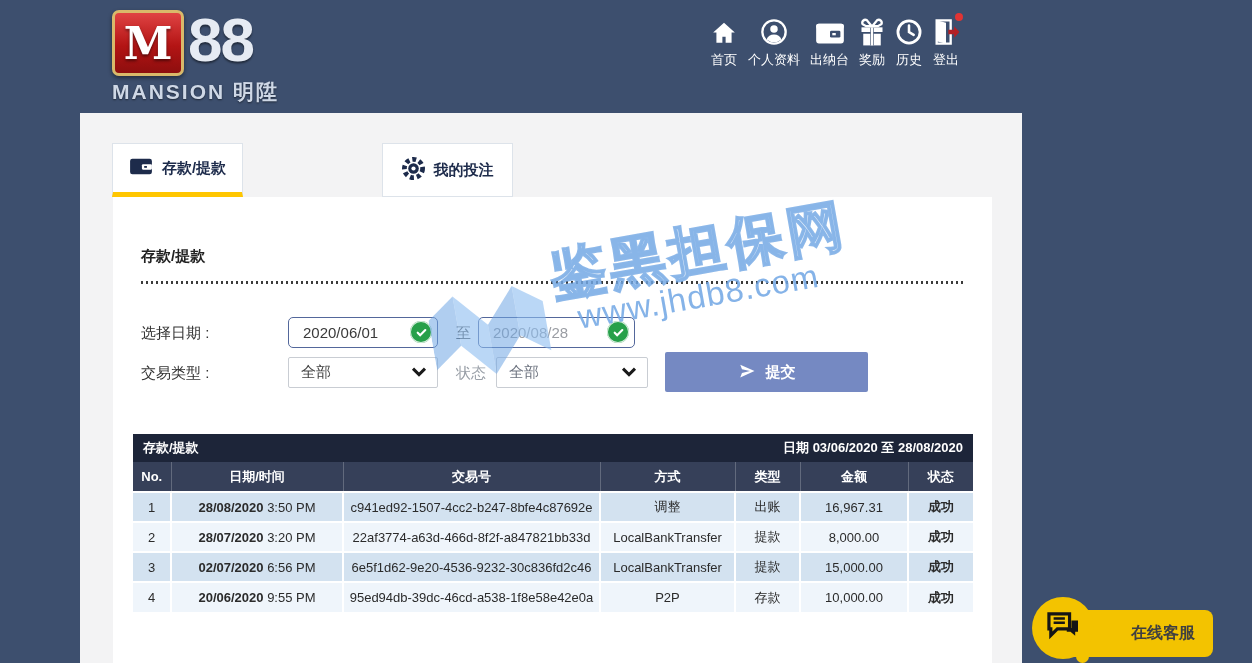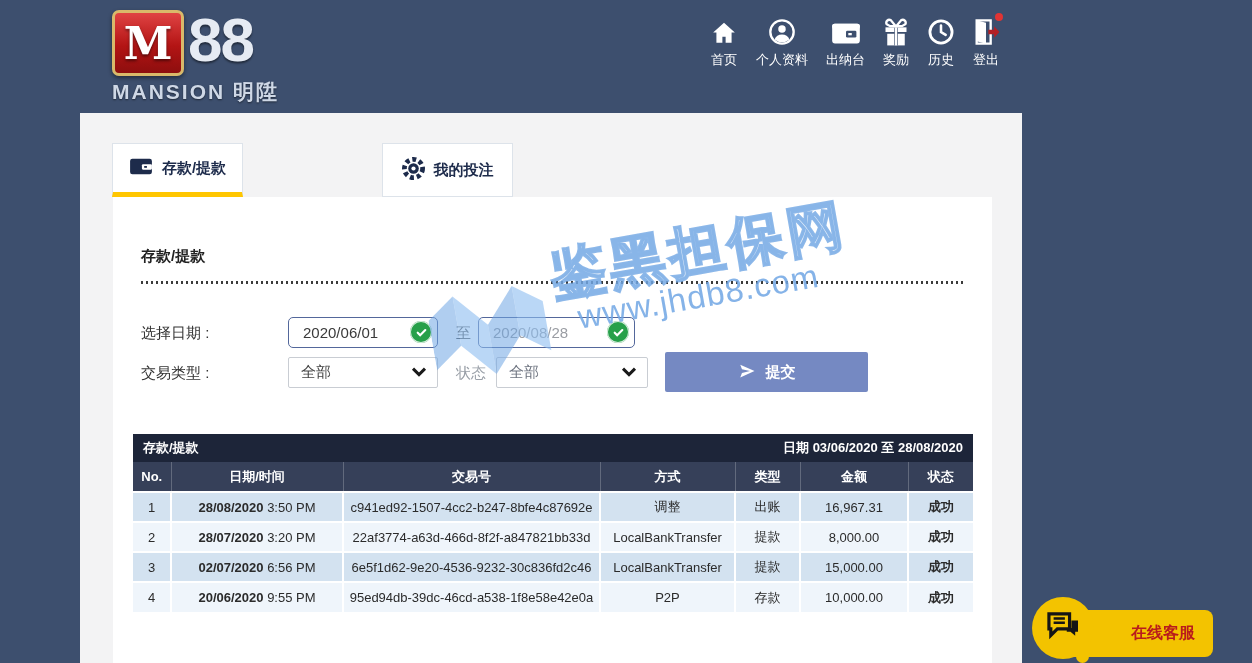--- a/index.html
+++ b/index.html
@@ -13,21 +13,21 @@
   .logo-box { position:absolute; left:4px; top:2px; width:72px; height:66px;
     background:linear-gradient(180deg,#e04343 0%,#b31414 55%,#8d0e0e 100%);
     border:3px solid #d9b96a; border-radius:7px; box-shadow:0 2px 4px rgba(0,0,0,.45);
     display:flex; align-items:center; justify-content:center; }
   .logo-m { font-family:"DejaVu Serif","Liberation Serif",serif; font-weight:bold; font-size:44px; color:#fff; text-shadow:0 2px 3px rgba(0,0,0,.5); }
   .logo-88 { position:absolute; left:80px; top:-4px; font-size:62px; font-weight:bold; color:#e6ebf3;
     text-shadow:0 2px 2px rgba(0,0,0,.45); letter-spacing:-2px; }
   .logo-sub { position:absolute; left:4px; top:70px; width:200px; font-size:21px; font-weight:bold;
     color:#cfd8e6; letter-spacing:2px; text-shadow:0 1px 2px rgba(0,0,0,.5); white-space:nowrap; }
 
-  .top-nav { left:710px; top:16px; display:flex; align-items:flex-start; gap:18px; }
+  .top-nav { left:710px; top:16px; display:flex; align-items:flex-start; gap:10px; }
   .nav-item { display:flex; flex-direction:column; align-items:center; gap:5px; color:#fff; cursor:pointer; position:relative; }
   .nav-item .nico { height:30px; display:flex; align-items:flex-end; }
   .nav-item .nlabel { font-size:13px; white-space:nowrap; }
   .red-dot { position:absolute; right:-4px; top:-3px; width:8px; height:8px; background:#e03434; border-radius:50%; }
 
   
   .wrapper { left:80px; top:113px; width:942px; height:550px; background:#f3f3f4; }
   .panel { left:113px; top:197px; width:879px; height:466px; background:#ffffff; }
 
   
@@ -76,21 +76,21 @@
   .watermark { left:418px; top:262px; transform:rotate(-10deg); transform-origin:0 0;
     pointer-events:none; z-index:50; }
   .wm-big { position:absolute; left:128px; top:0; font-size:56px; font-weight:bold; letter-spacing:4px;
     color:rgba(122,174,232,.18); -webkit-text-stroke:2px rgba(112,166,228,.8); white-space:nowrap; }
   .wm-url { position:absolute; left:148px; top:64px; font-size:33px; color:rgba(112,166,228,.85); letter-spacing:1px; white-space:nowrap; }
   .wm-logo { position:absolute; left:0; top:26px; }
 
   
   .chat-bar { left:1060px; top:610px; width:153px; height:47px; background:#f3c300; border-radius:8px;
     display:flex; align-items:center; justify-content:flex-end; padding-right:18px; cursor:pointer; }
-  .chat-label { font-size:16px; font-weight:bold; color:#b91c1c; }
+  .chat-label { font-size:16px; font-weight:bold; color:#404040; }
   .chat-circle { left:1032px; top:597px; width:62px; height:62px; border-radius:50%; background:#f3c300;
     display:flex; align-items:center; justify-content:center; cursor:pointer; }
   .chat-tail { left:1076px; top:650px; width:13px; height:13px; border-radius:50%; background:#f3c300; }
 </style>
 </head>
 <body>
 
 <div class="stage">
 
   <div class="abs logo">

